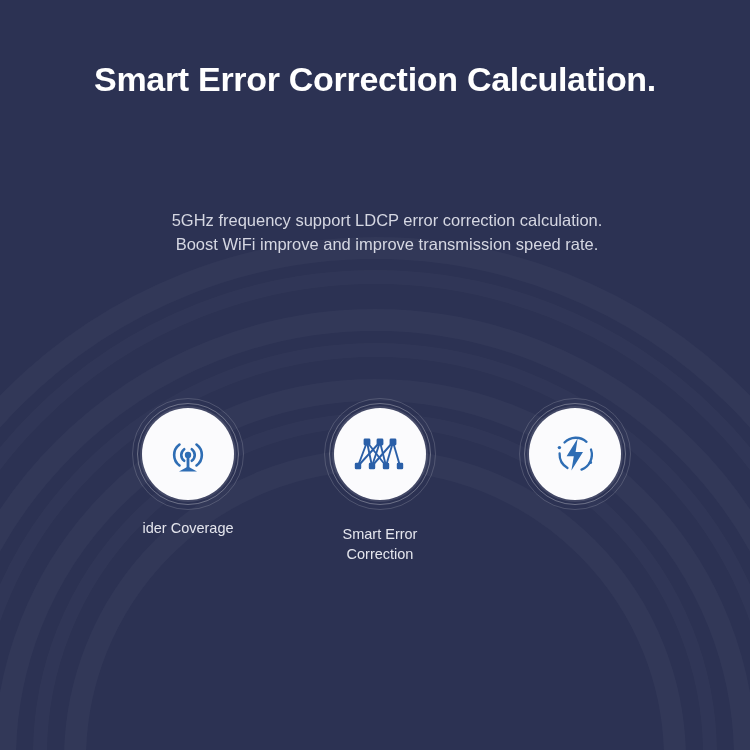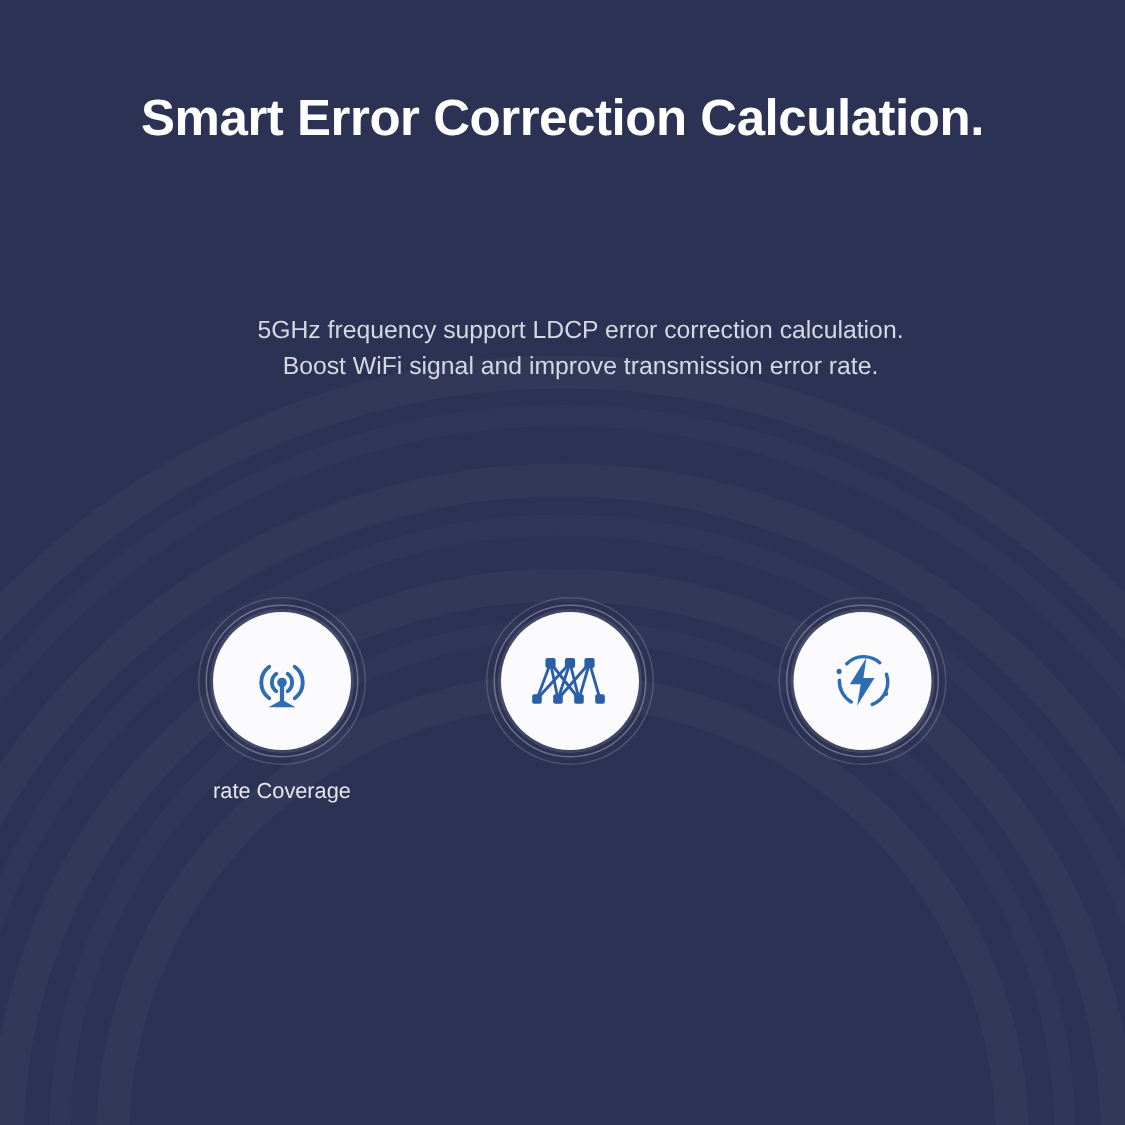--- a/index.html
+++ b/index.html
@@ -134,21 +134,21 @@
 </svg>
 
 <div id="page">
 
   <h1 id="headline">
     <span class="hl">Smart Error Correction Calculation.</span>
   </h1>
 
   <p id="subtitle">
     <span class="sl">5GHz frequency support LDCP error correction calculation.</span>
-    <span class="sl">Boost WiFi signal and improve transmission error rate.</span>
+    <span class="sl">Boost WiFi improve and improve transmission speed rate.</span>
   </p>
 
   <div id="features">
 
     <div class="feature f0">
       <div class="circle-wrap">
         <div class="ring-outer"></div>
         <div class="ring-mid"></div>
         <div class="circle">
           <svg width="54" height="54" viewBox="0 0 54 54">
@@ -158,21 +158,21 @@
               <path d="M23.2 33.8 A7.2 7.2 0 0 1 23.2 22.2"></path>
               <path d="M30.8 22.2 A7.2 7.2 0 0 1 30.8 33.8"></path>
             </g>
             <circle cx="27" cy="28" r="3.2" fill="#2E6DB4"></circle>
             <rect x="25.6" y="28" width="2.8" height="13.5" fill="#2E6DB4"></rect>
             <path d="M18 44.5 L27 39.5 L36 44.5 Z" fill="#2E6DB4"></path>
           </svg>
         </div>
       </div>
       <div class="caption">
-        <span class="cl">rate Coverage</span>
+        <span class="cl">ider Coverage</span>
       </div>
     </div>
 
     <div class="feature f1">
       <div class="circle-wrap">
         <div class="ring-outer"></div>
         <div class="ring-mid"></div>
         <div class="circle">
           <svg width="54" height="50" viewBox="0 0 54 50">
             <g stroke="#2A5FA8" stroke-width="1.9" stroke-linecap="round">
@@ -191,20 +191,24 @@
               <rect x="10.6" y="9.6" width="6.8" height="6.8" rx="1.4"></rect>
               <rect x="23.6" y="9.6" width="6.8" height="6.8" rx="1.4"></rect>
               <rect x="36.6" y="9.6" width="6.8" height="6.8" rx="1.4"></rect>
               <rect x="1.8" y="33.8" width="6.4" height="6.4" rx="1.3"></rect>
               <rect x="15.8" y="33.8" width="6.4" height="6.4" rx="1.3"></rect>
               <rect x="29.8" y="33.8" width="6.4" height="6.4" rx="1.3"></rect>
               <rect x="43.8" y="33.8" width="6.4" height="6.4" rx="1.3"></rect>
             </g>
           </svg>
         </div>
+      </div>
+      <div class="caption">
+        <span class="cl">Smart Error</span>
+        <span class="cl">Correction</span>
       </div>
     </div>
 
     <div class="feature f2">
       <div class="circle-wrap">
         <div class="ring-outer"></div>
         <div class="ring-mid"></div>
         <div class="circle">
           <svg width="54" height="54" viewBox="0 0 54 54">
             <g fill="none" stroke="#2E6DB4" stroke-width="2.3" stroke-linecap="round">

